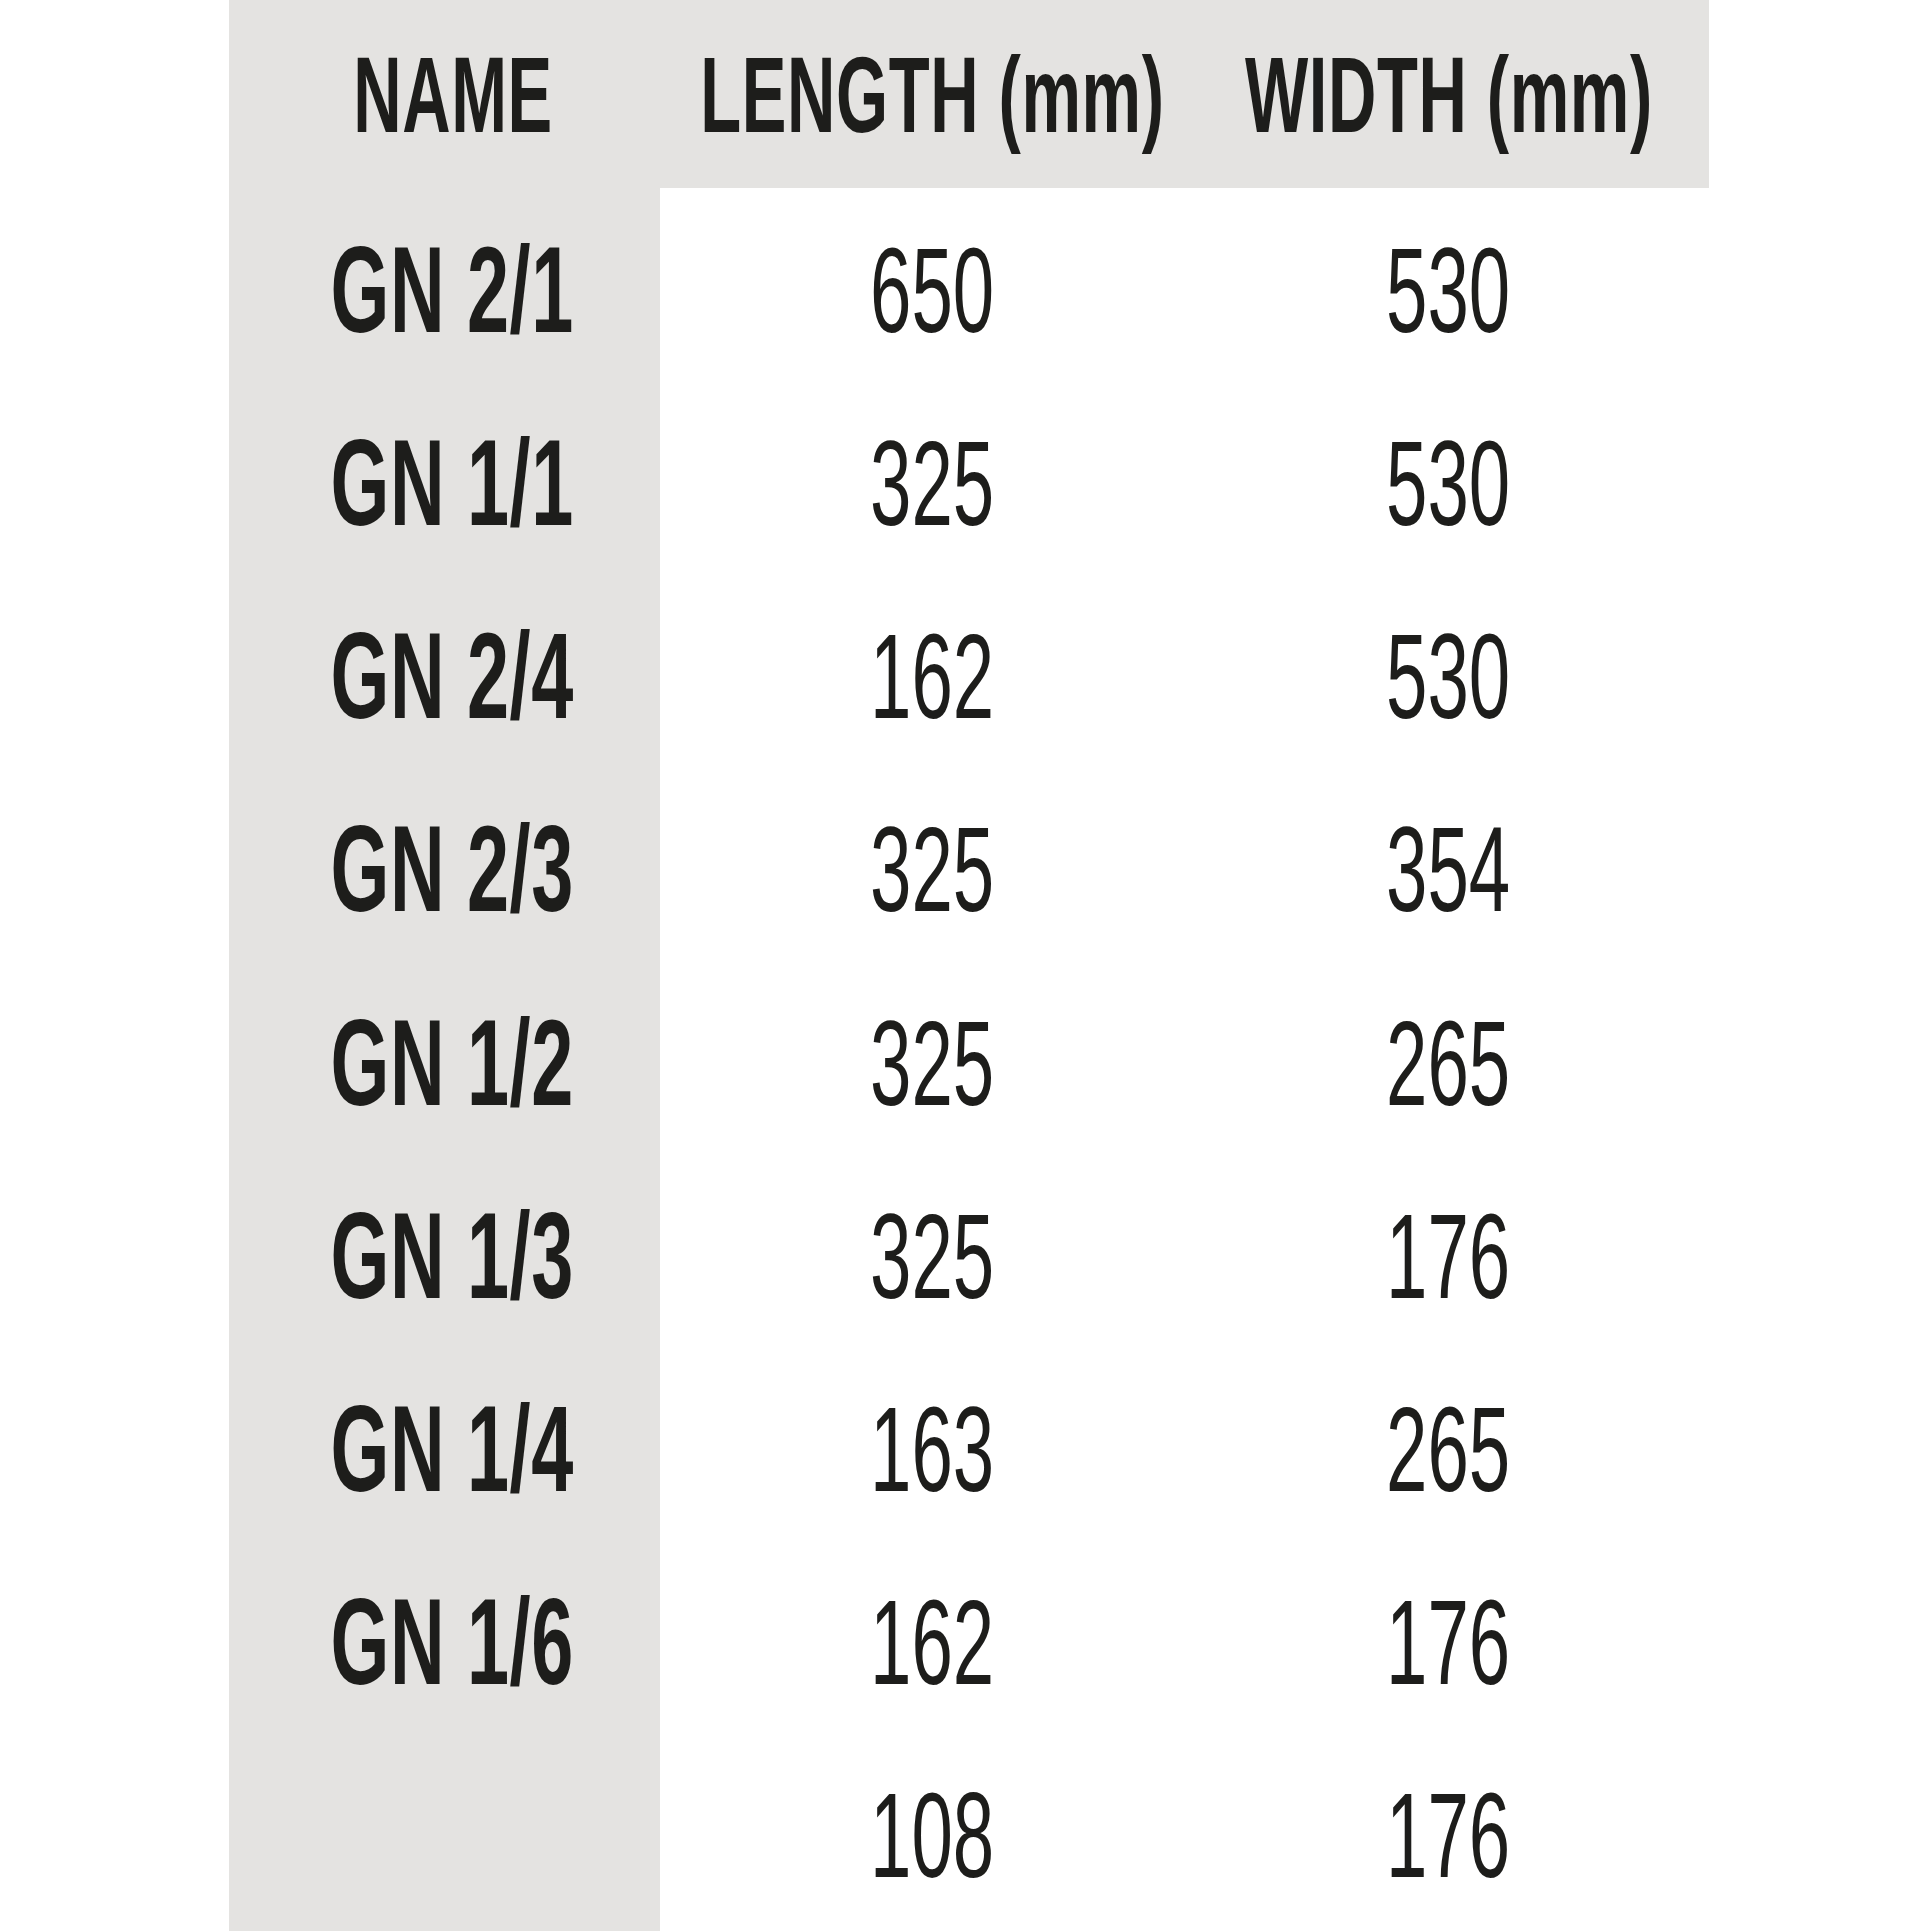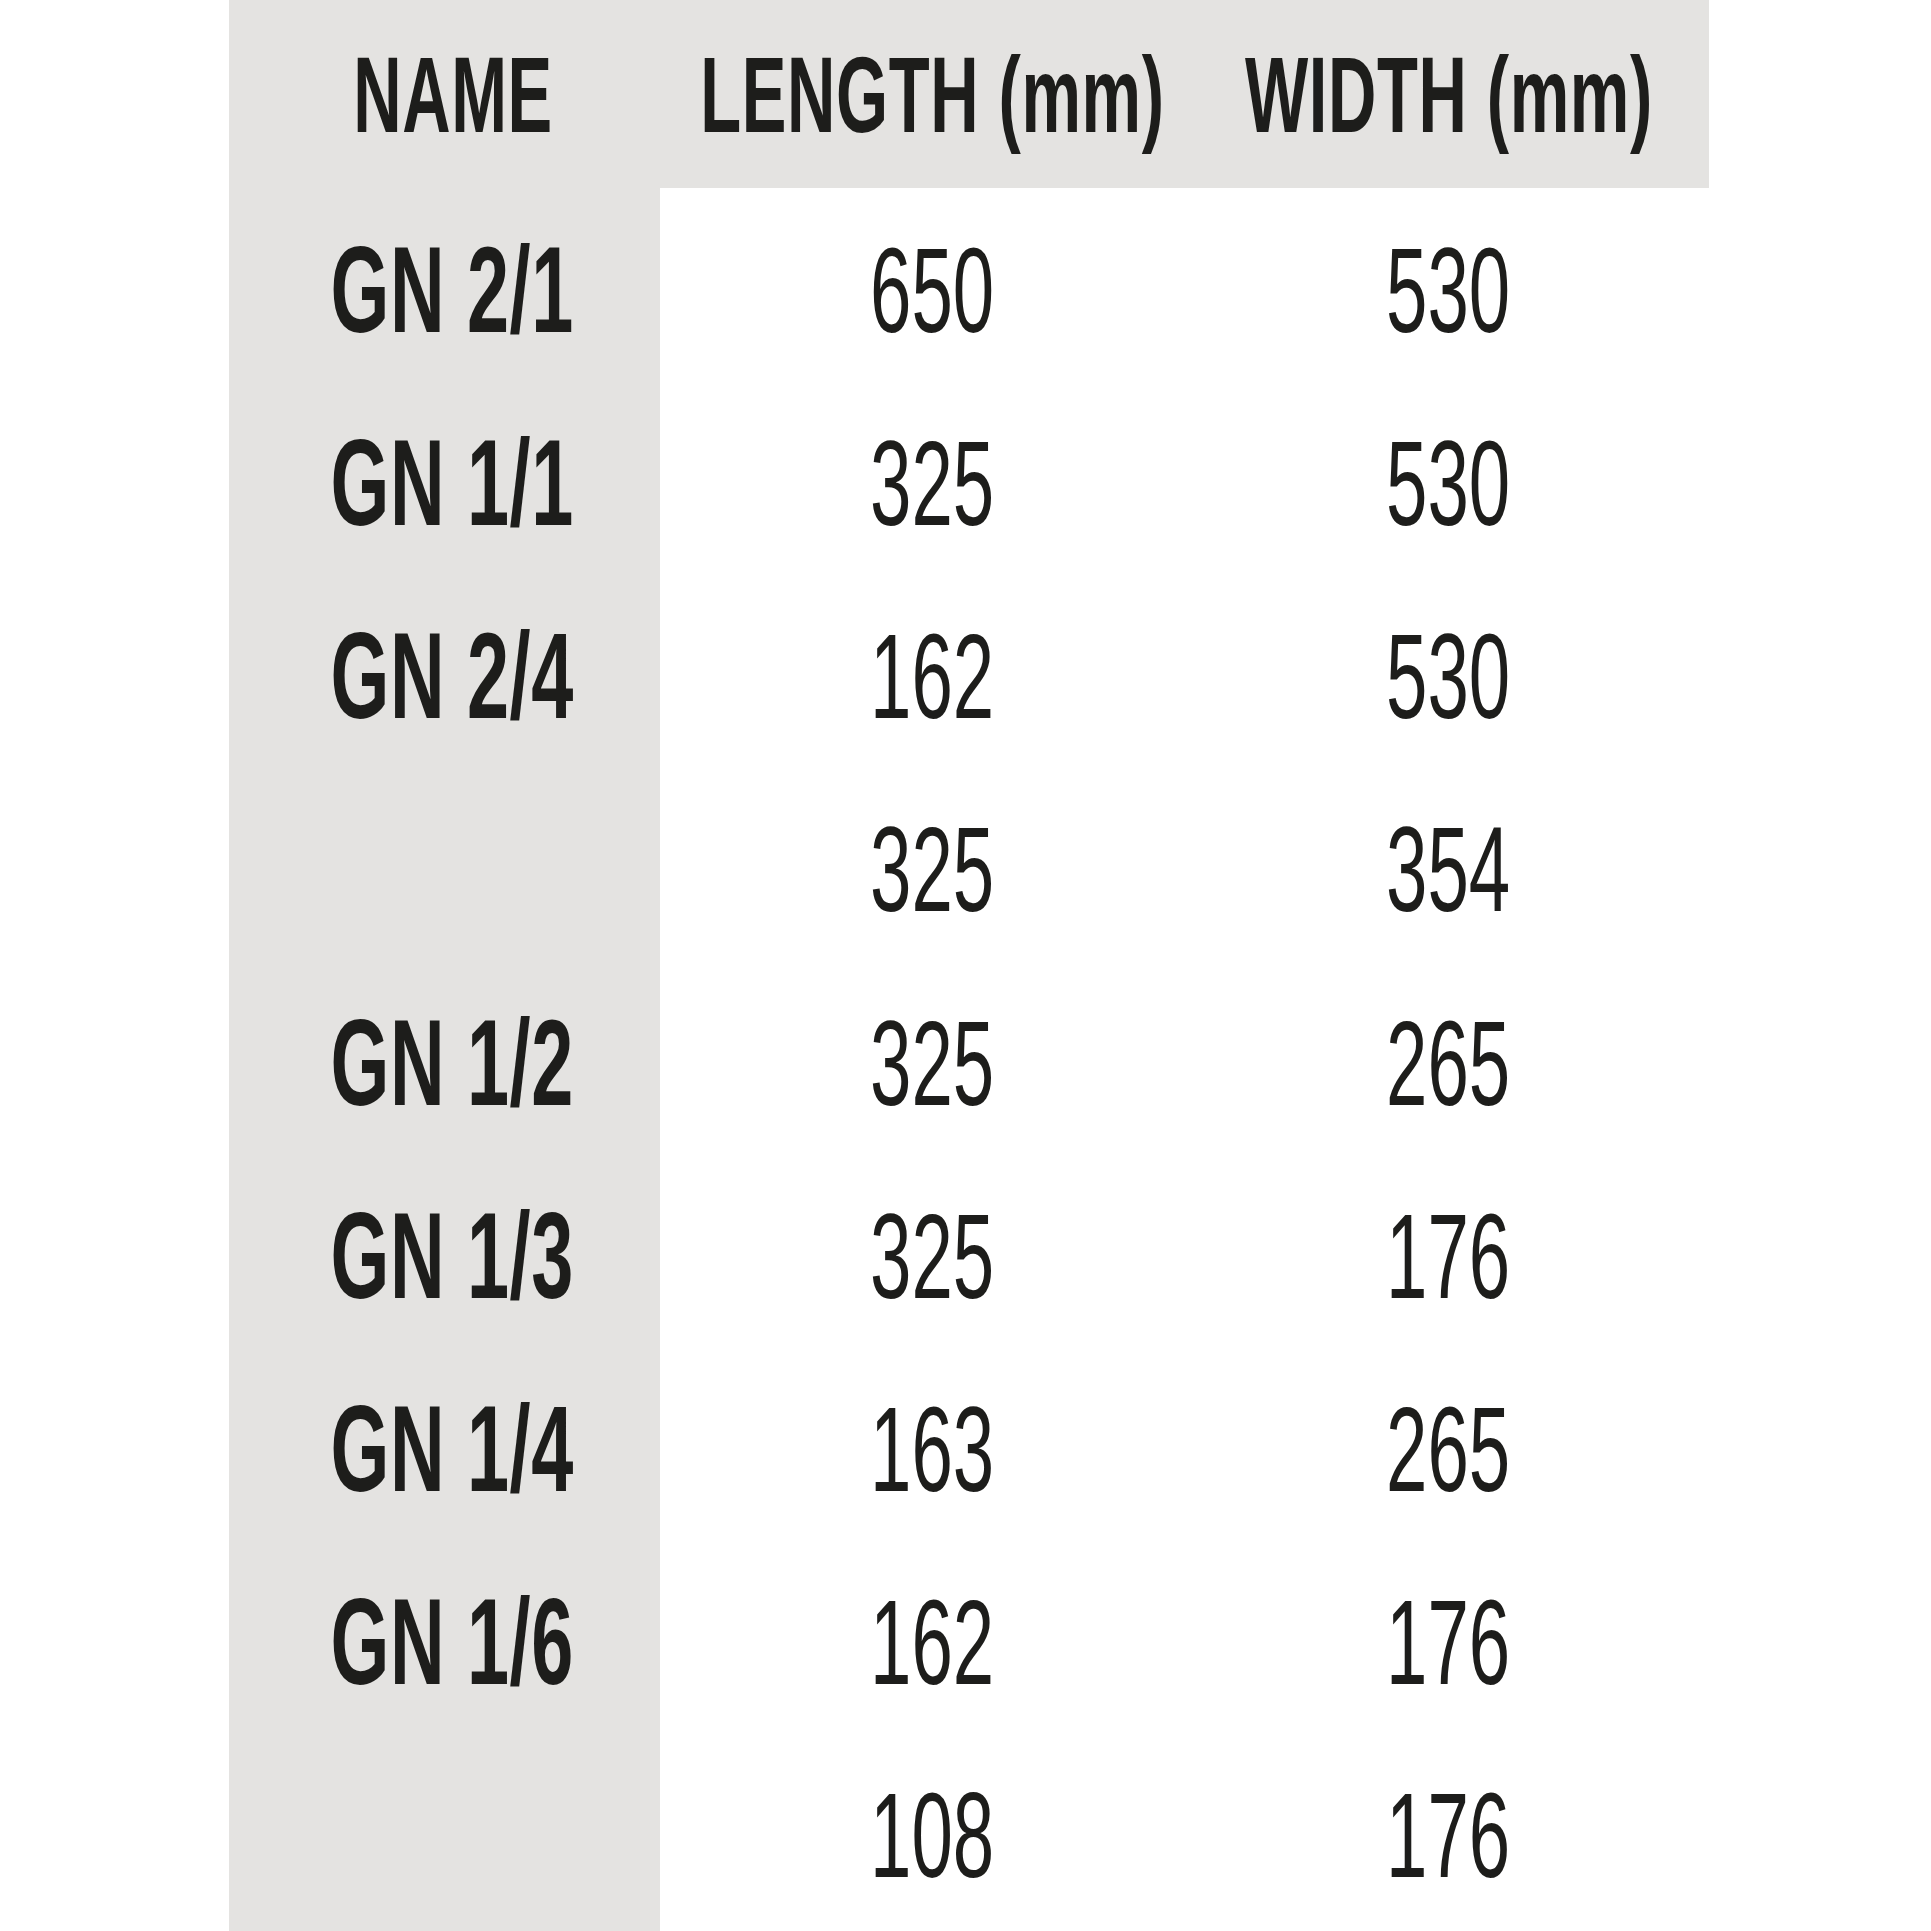--- a/index.html
+++ b/index.html
@@ -89,20 +89,23 @@
       </div>
     <div class="cell c1">
         <span class="cnd num">162</span>
       </div>
     <div class="cell c2">
         <span class="cnd num">530</span>
       </div>
   </div>
 
   <div class="row r3">
+    <div class="cell c0">
+        <span class="cnd lbl">GN 2/3</span>
+      </div>
     <div class="cell c1">
         <span class="cnd num">325</span>
       </div>
     <div class="cell c2">
         <span class="cnd num">354</span>
       </div>
   </div>
 
   <div class="row r4">
     <div class="cell c0">

